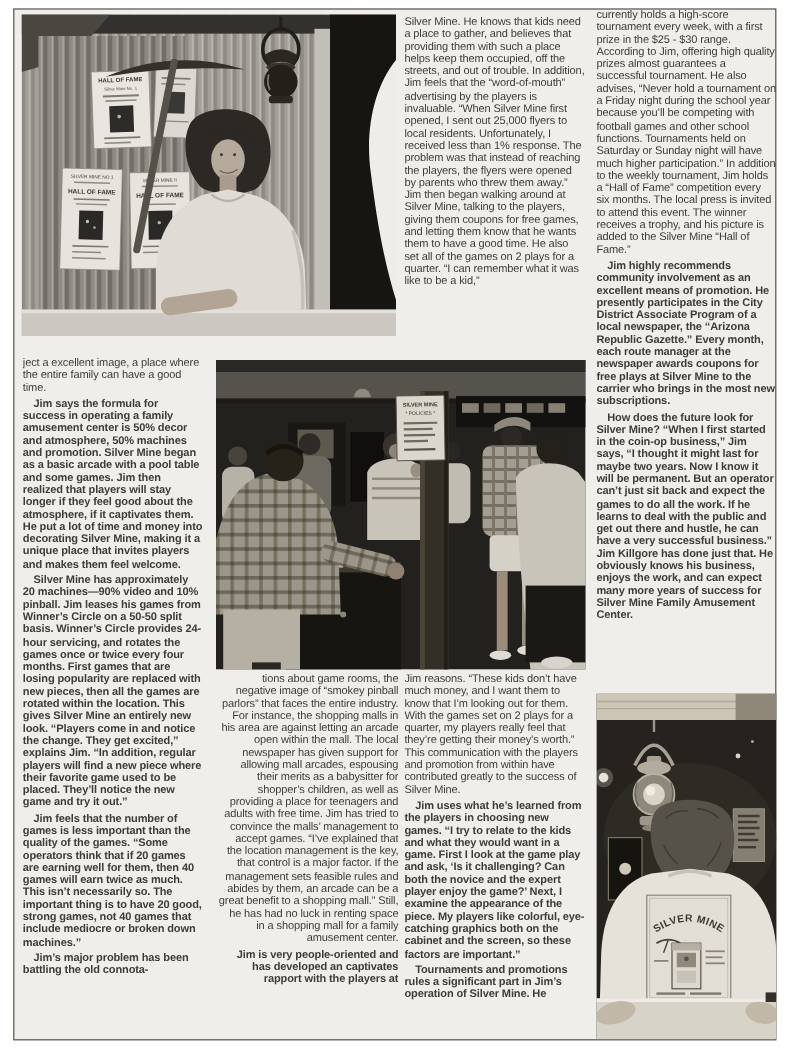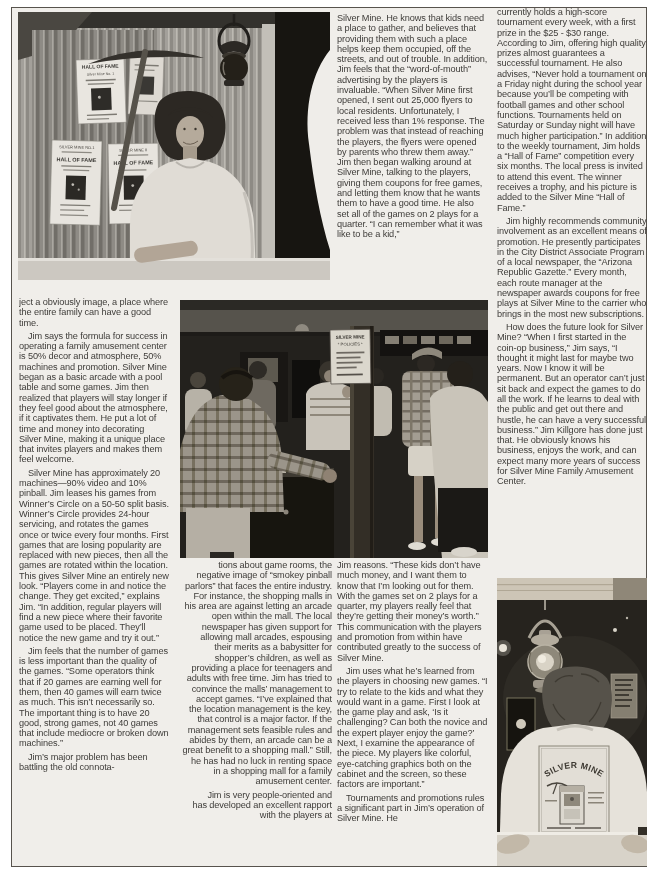--- a/index.html
+++ b/index.html
@@ -3,21 +3,21 @@
 <meta charset="utf-8">
 <style>
   html,body{margin:0;padding:0;background:#ffffff;}
   .page{position:relative;width:660px;height:874px;background:#ffffff;
         font-family:"Liberation Sans",sans-serif;overflow:hidden;}
   .frame{position:absolute;left:11px;top:7px;width:636px;height:860px;
          border:1px solid #57534d;background:#f0eeea;box-sizing:border-box;}
   .col{position:absolute;font-size:9.2px;line-height:10.3px;color:#3e3c39;
        letter-spacing:-0.1px;overflow:hidden;}
   .col p{margin:0;}
-  .col p + p{margin-top:3px;}
+  .col p + p{margin-top:3px;font-weight:bold;}
   .col p.ind{text-indent:9px;}
   #col1{left:19px;top:297px;width:150px;height:568px;}
   #col2{left:182px;top:560px;width:150px;height:306px;text-align:right;}
   #col3t{left:337px;top:13px;width:151px;height:284px;}
   #col3b{left:337px;top:560px;width:151px;height:306px;}
   #col4{left:497px;top:7px;width:150px;height:562px;}
   .photo{position:absolute;display:block;}
   #photo1{left:18px;top:12px;}
   #photo2{left:180px;top:300px;}
   #photo3{left:497px;top:578px;}
@@ -323,30 +323,30 @@
     <g transform="rotate(-15 16 266)">
         <ellipse cx="16" cy="266" rx="17" ry="9" fill="#c2b8a8"></ellipse>
       </g>
     <g transform="rotate(12 138 266)">
         <ellipse cx="138" cy="266" rx="14" ry="9" fill="#c2b8a8"></ellipse>
       </g>
     <rect x="141" y="249" width="9" height="8" fill="#332f28"></rect>
   </svg>
 
   <div class="col" id="col1">
-    <p>ject a obviously image, a place where the entire family can have a good time.</p>
+    <p>ject a excellent image, a place where the entire family can have a good time.</p>
     <p class="ind">Jim says the formula for success in operating a family amusement center is 50% decor and atmosphere, 50% machines and promotion. Silver Mine began as a basic arcade with a pool table and some games. Jim then realized that players will stay longer if they feel good about the atmosphere, if it captivates them. He put a lot of time and money into decorating Silver Mine, making it a unique place that invites players and makes them feel welcome.</p>
     <p class="ind">Silver Mine has approximately 20 machines—90% video and 10% pinball. Jim leases his games from Winner’s Circle on a 50-50 split basis. Winner’s Circle provides 24-hour servicing, and rotates the games once or twice every four months. First games that are losing popularity are replaced with new pieces, then all the games are rotated within the location. This gives Silver Mine an entirely new look. “Players come in and notice the change. They get excited,” explains Jim. “In addition, regular players will find a new piece where their favorite game used to be placed. They’ll notice the new game and try it out.”</p>
     <p class="ind">Jim feels that the number of games is less important than the quality of the games. “Some operators think that if 20 games are earning well for them, then 40 games will earn twice as much. This isn’t necessarily so. The important thing is to have 20 good, strong games, not 40 games that include mediocre or broken down machines.”</p>
     <p class="ind">Jim’s major problem has been battling the old connota-</p>
   </div>
 
   <div class="col" id="col2">
     <p>tions about game rooms, the negative image of “smokey pinball parlors” that faces the entire industry. For instance, the shopping malls in his area are against letting an arcade open within the mall. The local newspaper has given support for allowing mall arcades, espousing their merits as a babysitter for shopper’s children, as well as providing a place for teenagers and adults with free time. Jim has tried to convince the malls’ management to accept games. “I’ve explained that the location management is the key, that control is a major factor. If the management sets feasible rules and abides by them, an arcade can be a great benefit to a shopping mall.” Still, he has had no luck in renting space in a shopping mall for a family amusement center.</p>
-    <p class="ind">Jim is very people-oriented and has developed an excellent rapport with the players at</p>
+    <p class="ind">Jim is very people-oriented and has developed an captivates rapport with the players at</p>
   </div>
 
   <div class="col" id="col3t">
     <p>Silver Mine. He knows that kids need a place to gather, and believes that providing them with such a place helps keep them occupied, off the streets, and out of trouble. In addition, Jim feels that the “word-of-mouth” advertising by the players is invaluable. “When Silver Mine first opened, I sent out 25,000 flyers to local residents. Unfortunately, I received less than 1% response. The problem was that instead of reaching the players, the flyers were opened by parents who threw them away.” Jim then began walking around at Silver Mine, talking to the players, giving them coupons for free games, and letting them know that he wants them to have a good time. He also set all of the games on 2 plays for a quarter. “I can remember what it was like to be a kid,”</p>
   </div>
 
   <div class="col" id="col3b">
     <p>Jim reasons. “These kids don’t have much money, and I want them to know that I’m looking out for them. With the games set on 2 plays for a quarter, my players really feel that they’re getting their money’s worth.” This communication with the players and promotion from within have contributed greatly to the success of Silver Mine.</p>
     <p class="ind">Jim uses what he’s learned from the players in choosing new games. “I try to relate to the kids and what they would want in a game. First I look at the game play and ask, ‘Is it challenging? Can both the novice and the expert player enjoy the game?’ Next, I examine the appearance of the piece. My players like colorful, eye-catching graphics both on the cabinet and the screen, so these factors are important.”</p>
     <p class="ind">Tournaments and promotions rules a significant part in Jim’s operation of Silver Mine. He</p>

